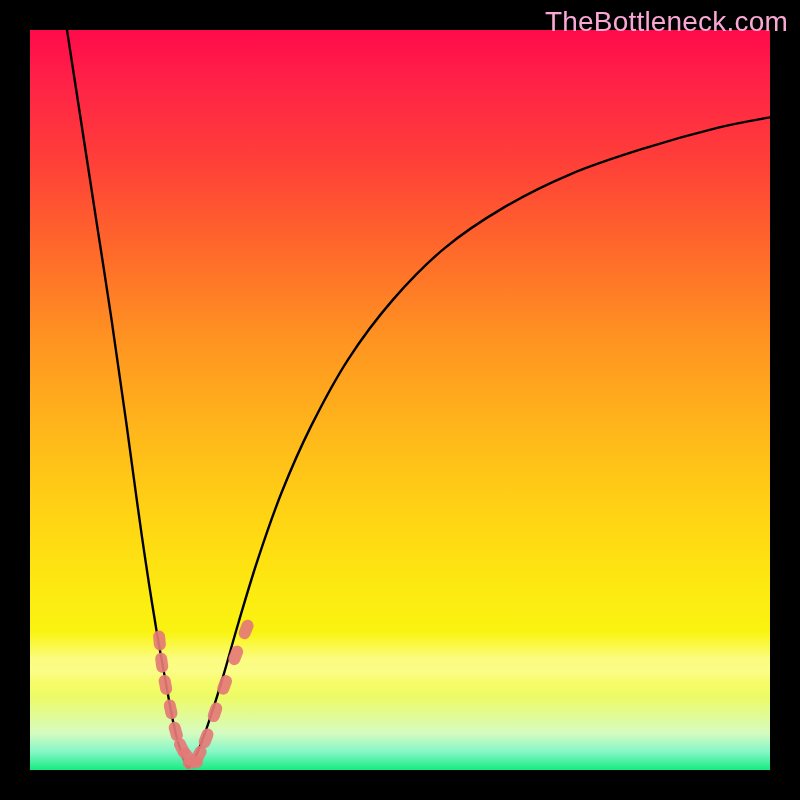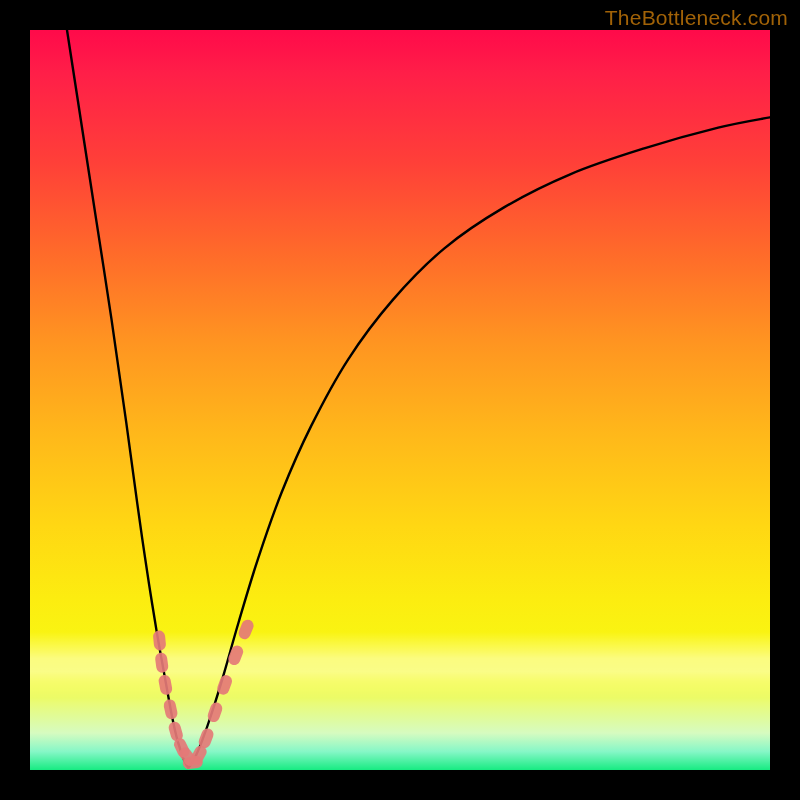--- a/index.html
+++ b/index.html
@@ -74,22 +74,22 @@
   }
   .markers {
     position: absolute;
     inset: 0;
     pointer-events: none;
   }
   .watermark {
     position: absolute;
     top: 6px;
     right: 12px;
-    color: #a16207;
-    font-size: 21px;
+    color: #f9a8d4;
+    font-size: 28px;
     font-weight: 500;
     letter-spacing: 0.2px;
     user-select: none;
   }
 </style>
 </head>
 <body>
 
 <div class="frame">
 

